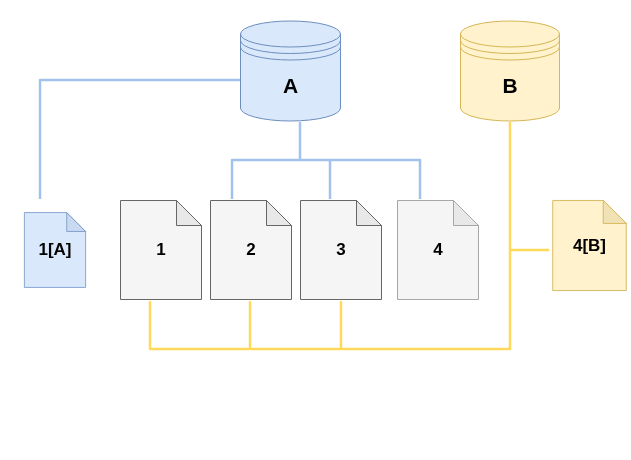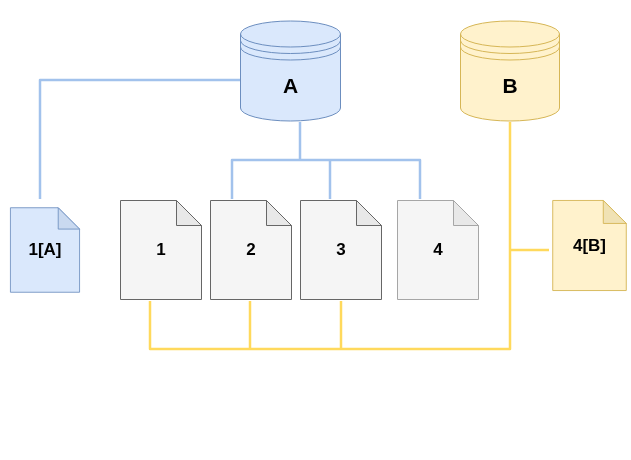--- a/index.html
+++ b/index.html
@@ -80,21 +80,21 @@
   </div>
 
   <div class="node cyl" style="left:460px; top:20px; width:100px; height:102px;">
     <svg viewBox="0 0 100 102">
       <path d="M0.5,14 A49.5,13 0 0 1 99.5,14 L99.5,88 A49.5,13 0 0 1 0.5,88 Z" fill="#fff2cc" stroke="#d6b656"></path>
       <path fill="none" d="M0.5,14 A49.5,13 0 0 0 99.5,14 M0.5,20.5 A49.5,13 0 0 0 99.5,20.5 M0.5,27 A49.5,13 0 0 0 99.5,27" stroke="#d6b656"></path>
     </svg>
     <div class="label">B</div>
   </div>
 
-  <div class="node doc" style="left:10px; top:200px; width:70px; height:100px;">
+  <div class="node doc" style="left:24px; top:200px; width:62px; height:100px;">
     <svg viewBox="0 0 82 100">
       <path d="M0.5,0.5 L56.5,0.5 L81.5,25.5 L81.5,99.5 L0.5,99.5 Z" fill="#dae8fc" stroke="#6c8ebf"></path>
       <path d="M56.5,0.5 L56.5,25.5 L81.5,25.5 Z" fill="#c9d9f0" stroke="#6c8ebf"></path>
     </svg>
     <div class="label">1[A]</div>
   </div>
 
   <div class="node doc" style="left:120px; top:200px; width:82px; height:100px;">
     <svg viewBox="0 0 82 100">
       <path d="M0.5,0.5 L56.5,0.5 L81.5,25.5 L81.5,99.5 L0.5,99.5 Z" fill="#f5f5f5" stroke="#666666"></path>

